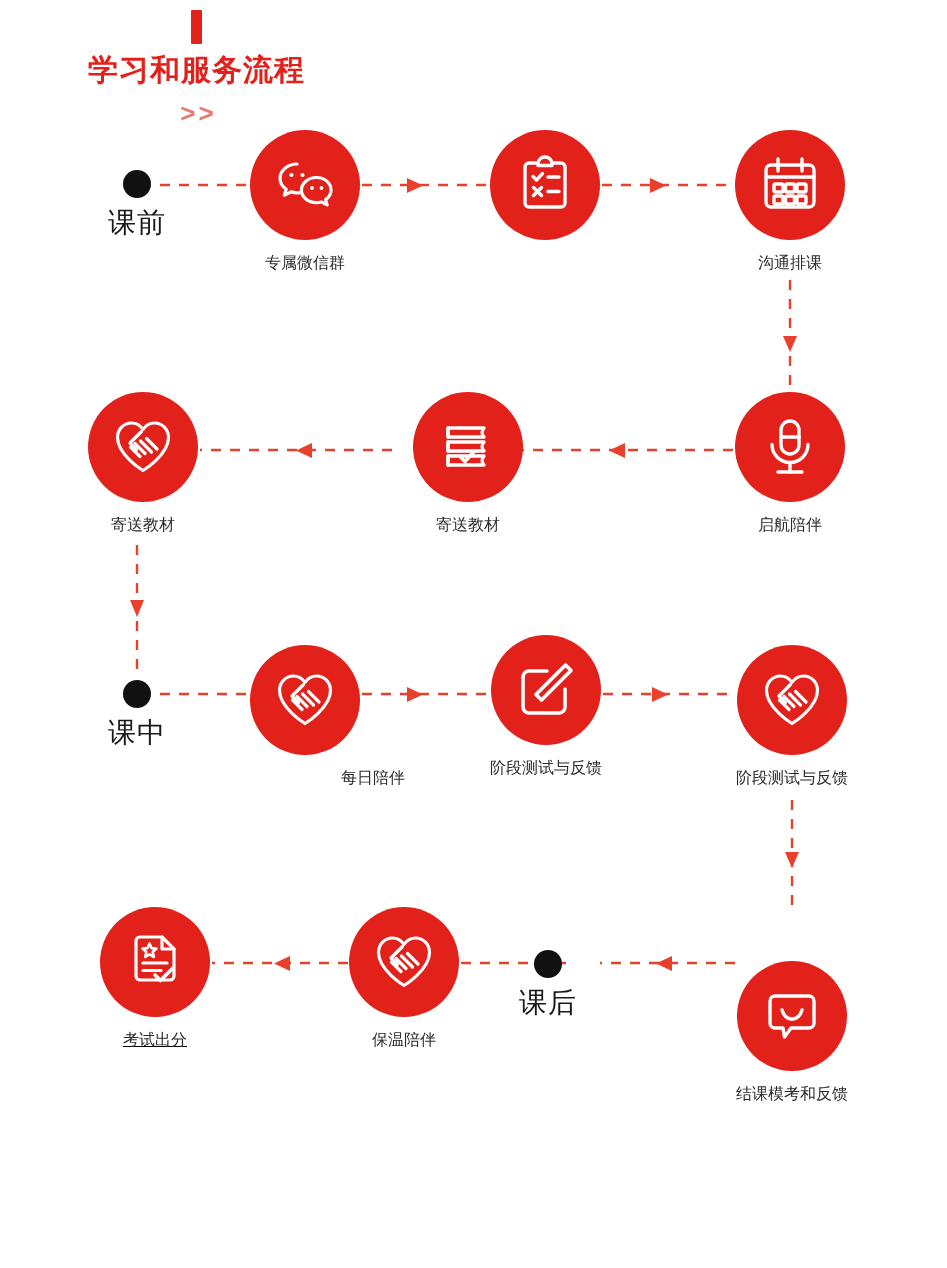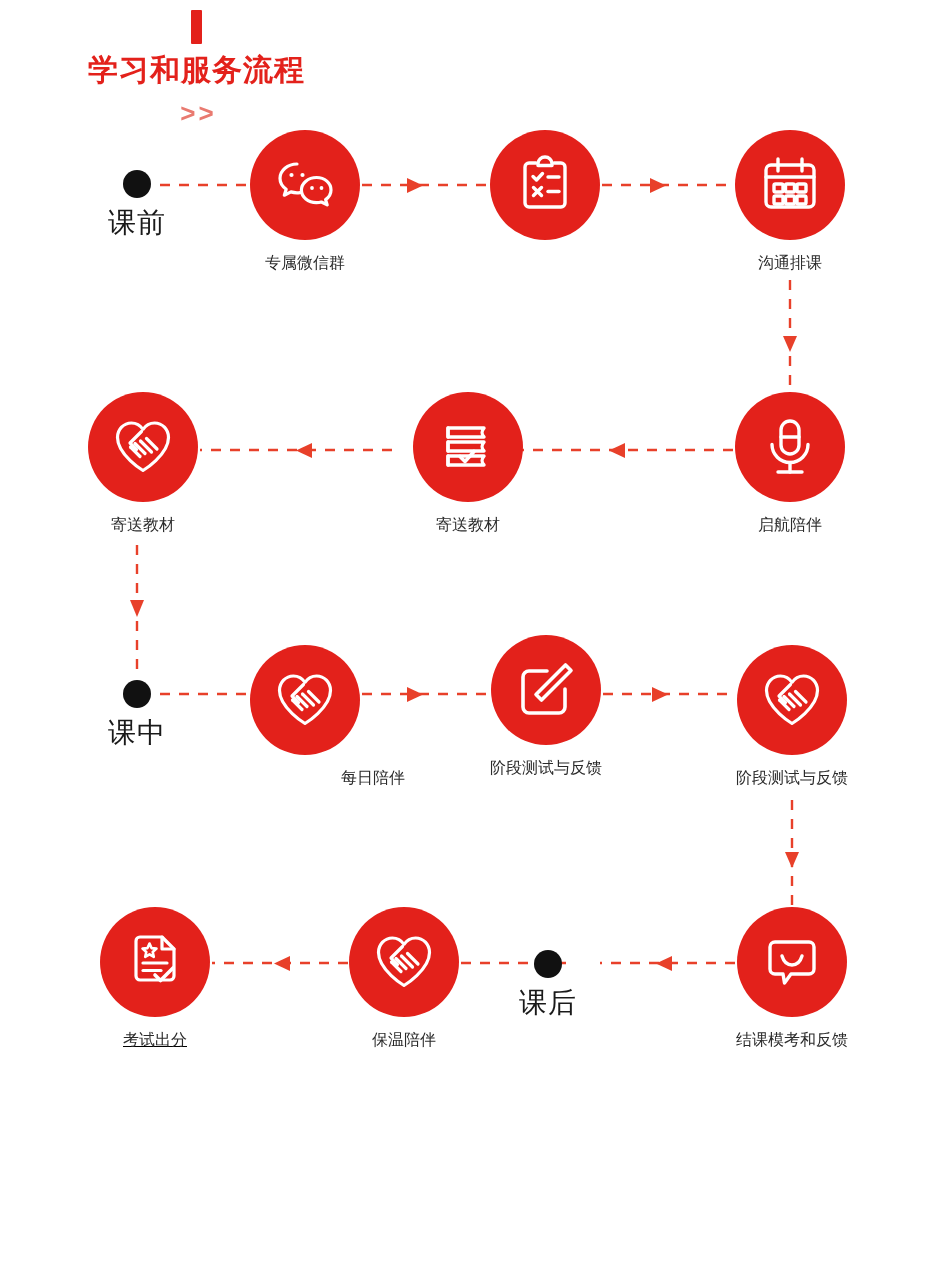--- a/index.html
+++ b/index.html
@@ -309,21 +309,21 @@
       <path d="M31.5 17.5L20 29l6.5 6.5"></path>
       <path d="M20.5 33l9.5 9.5"></path>
       <path d="M25 29.5l10 10"></path>
       <path d="M30.5 27l11 11"></path>
       <path d="M36.5 24.5l10.5 10.5"></path>
     </svg>
   </div>
   <div class="node-label">阶段测试与反馈</div>
 </div>
 
-<div class="node" style="left:792px; top:907px;">
+<div class="node" style="left:792px; top:961px;">
   <div class="node-circle">
     <svg width="62" height="62" viewBox="0 0 62 62" fill="none" stroke="#ffffff" stroke-width="3.4" stroke-linecap="round" stroke-linejoin="round">
       <path d="M9 16a5 5 0 0 1 5-5h34a5 5 0 0 1 5 5v22a5 5 0 0 1-5 5H30l-6.5 9-1.5-9h-8a5 5 0 0 1-5-5z"></path>
       <path d="M21 25c1.8 6 5.6 9 10 9s8.2-3 10-9"></path>
     </svg>
   </div>
   <div class="node-label">结课模考和反馈</div>
 </div>
 
 <div class="node" style="left:404px; top:907px;">

